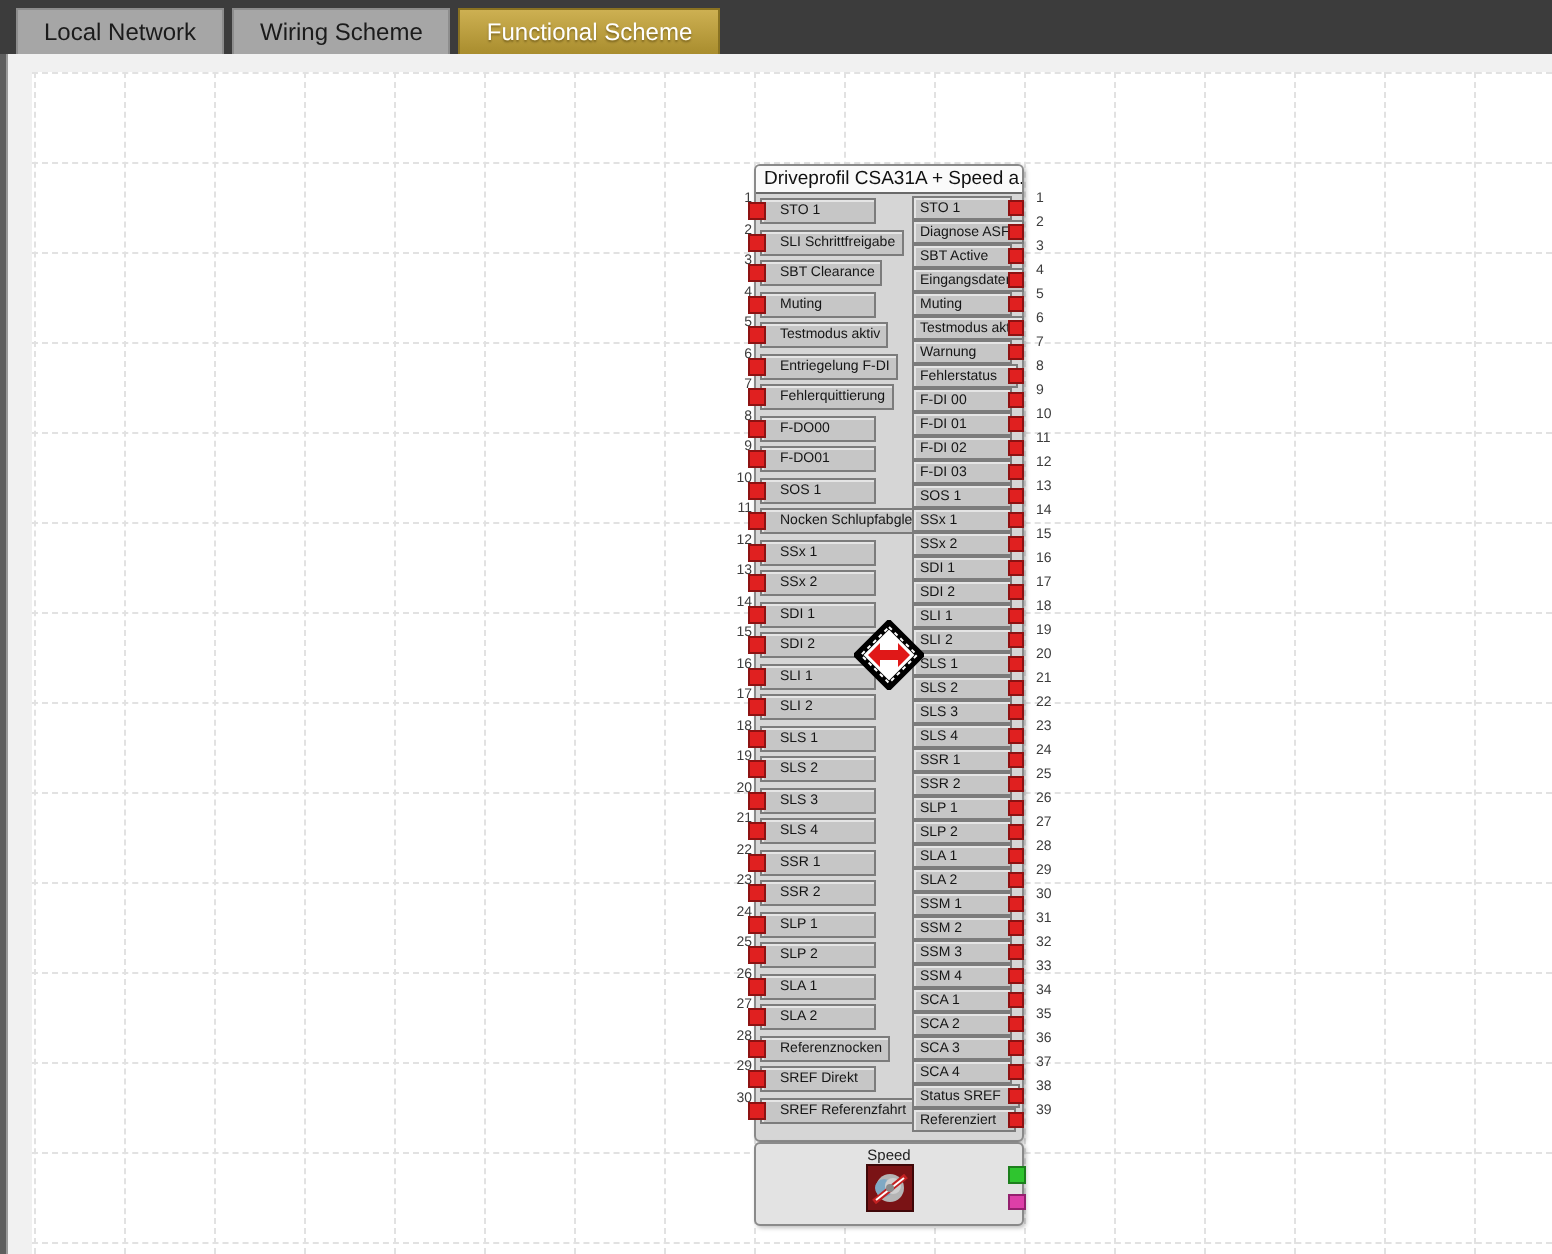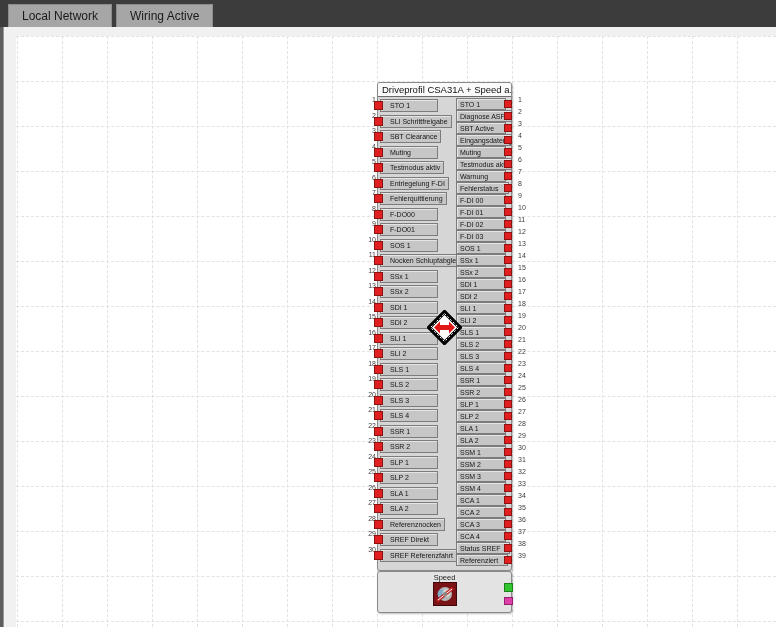--- a/index.html
+++ b/index.html
@@ -66,21 +66,22 @@
     border:1px solid #94206e; }
 
   
   .connector { position:absolute; left:427px; top:283px; width:35px; height:35px; }
 </style>
 </head>
 <body>
 
 <div class="tabbar">
   <div class="tab">Local Network</div>
-  <div class="tab">Wiring Active</div>
+  <div class="tab">Wiring Scheme</div>
+  <div class="tab active">Functional Scheme</div>
 </div>
 
 <div class="canvas">
   <div class="left-dark-strip"></div>
   <div class="left-strip-line"></div>
 
   <div class="grid-area" id="grid-area">
       <div class="gridline-v" style="left: 1px;"></div>
       <div class="gridline-v" style="left: 46px;"></div>
       <div class="gridline-v" style="left: 91px;"></div>

